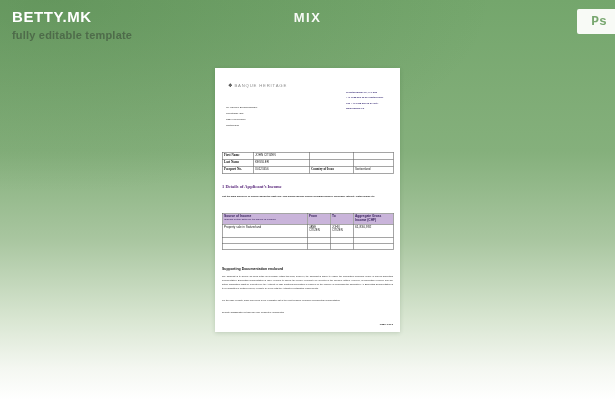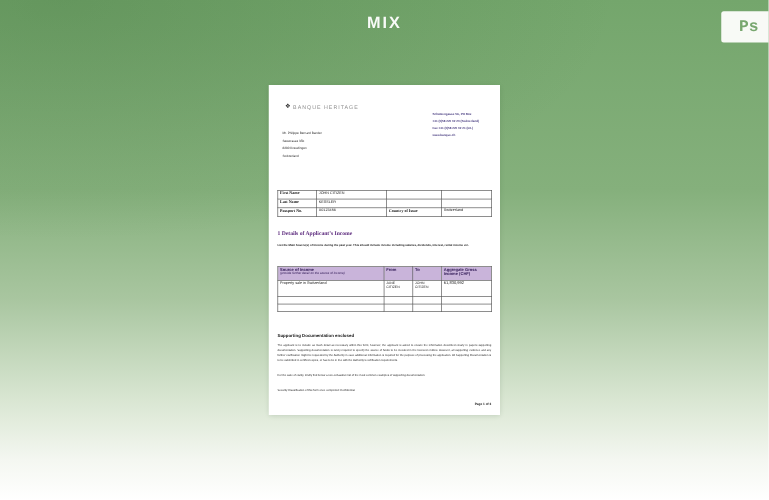--- a/index.html
+++ b/index.html
@@ -61,20 +61,22 @@
   .supp-head { font-size:7px; font-weight:700; color:#111; white-space:nowrap; }
   .bodytxt { width:342px; font-size:4.4px; line-height:8.2px; color:#222; text-align:justify; }
   .oneline { width:342px; font-size:4.4px; color:#222; white-space:nowrap; }
   .pagenum { width:342px; text-align:right; font-size:5px; font-weight:700; color:#111; }
 </style>
 </head>
 <body>
 
 <div class="canvas">
 
+  <div class="brand">BETTY.MK</div>
+  <div class="tagline">fully editable template</div>
   <div class="mix">MIX</div>
   <div class="ps-badge">Ps</div>
 
   <div class="doc">
 
     <div class="sc" style="left:13px; top:15px;">
       <div class="logo-row">
         <span class="logo-ico">❖</span>
         <span class="logo-name">BANQUE HERITAGE</span>
       </div>

